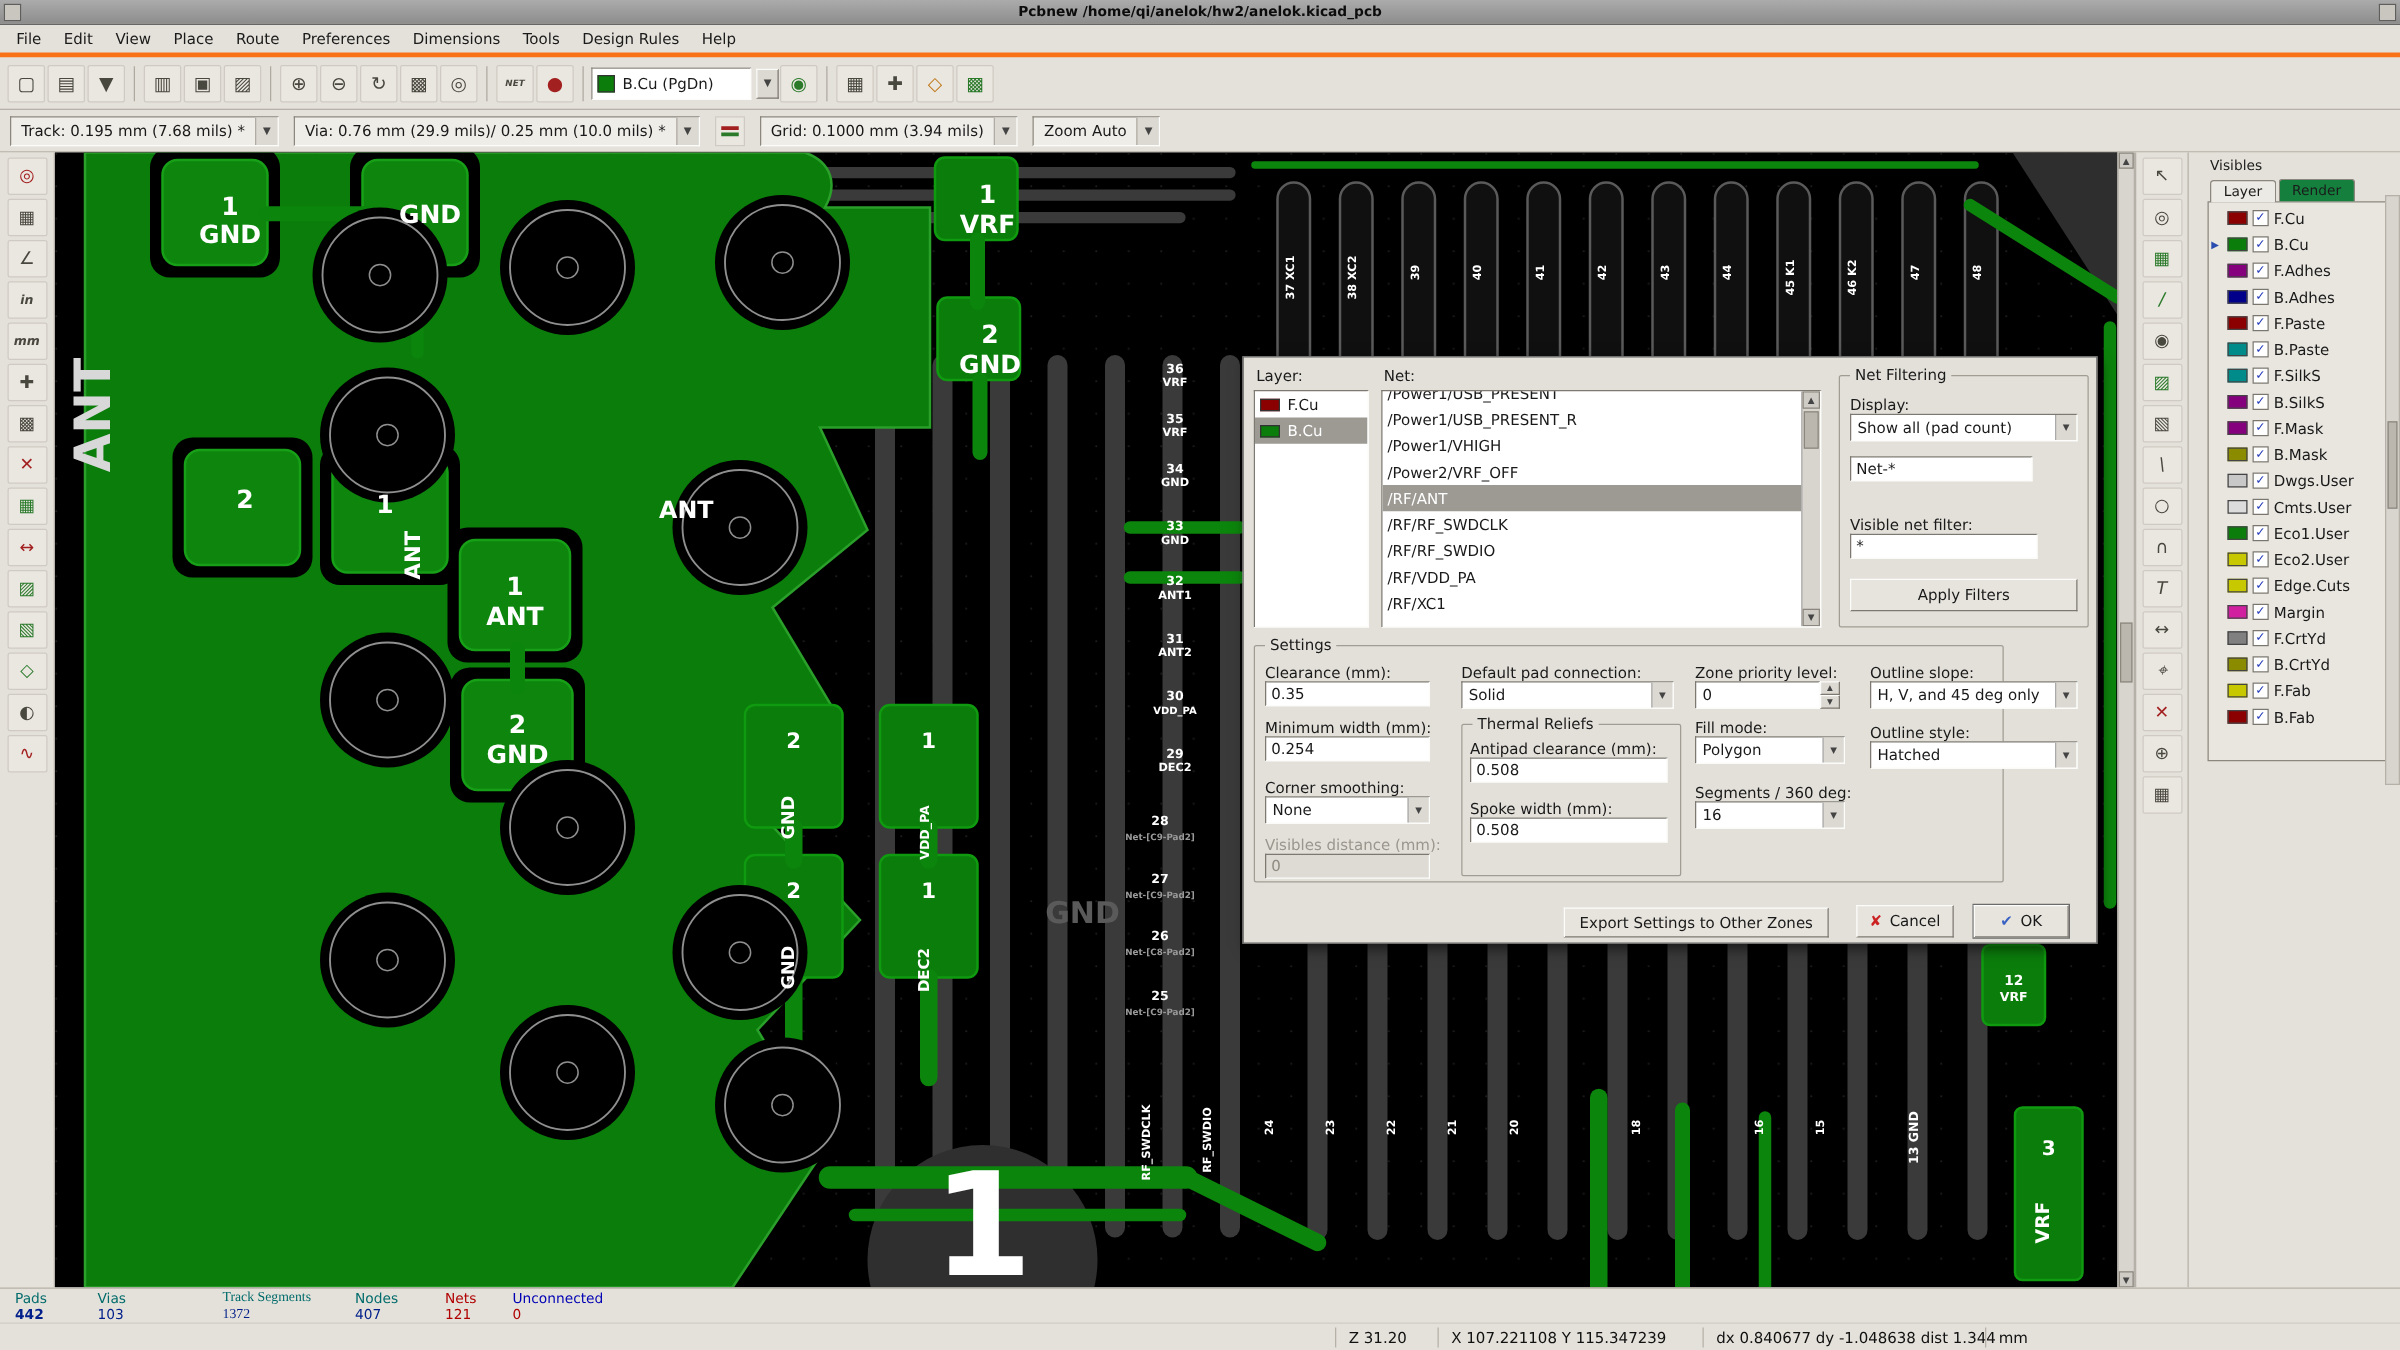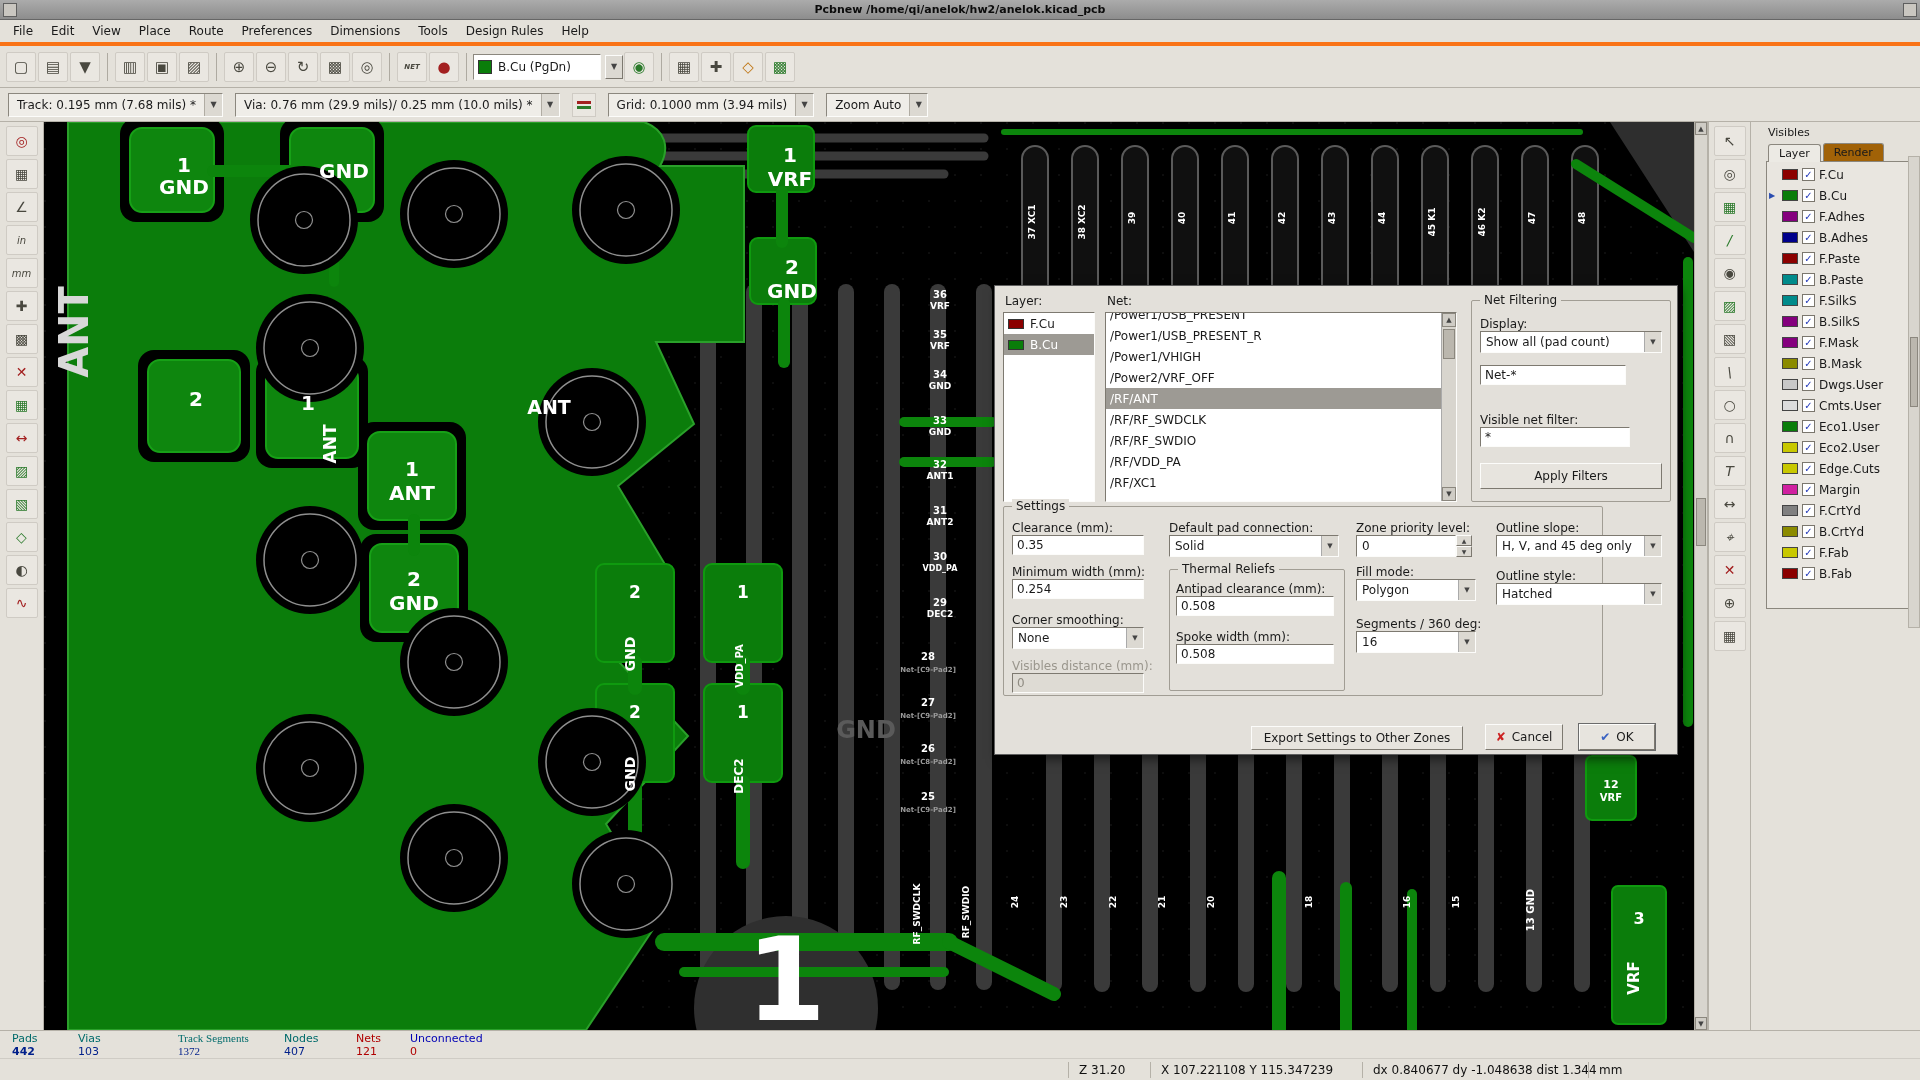--- a/index.html
+++ b/index.html
@@ -29,34 +29,34 @@
   .optionsbar{position:absolute;top:88px;left:0;right:0;height:34px;background:#e4e1da;border-bottom:1px solid #b5b1a8;display:flex;align-items:center;gap:12px;padding:0 8px}
   .ocombo{height:24px;border:1px solid;border-color:#8b877e #fcfcfa #fcfcfa #8b877e;background:#efede8;display:flex;align-items:center;padding-left:8px;font-size:12px}
   .ocombo .arr{width:18px;height:22px;margin-left:8px;background:#dcd9d2;border-left:1px solid #b0aca3;display:flex;align-items:center;justify-content:center;font-size:8px;color:#444}
   .opt-icon{width:24px;height:24px;border:1px solid #cfcbc4;background:#eae7e1;display:flex;flex-direction:column;align-items:center;justify-content:center;gap:2px}
   .opt-icon .bar{width:14px;height:3px;display:block}
   .opt-icon .bar.r{background:#a32020}.opt-icon .bar.g{background:#2a7a2a}
 
   
   .left-toolbar{position:absolute;left:0;top:122px;width:44px;height:908px;background:#e4e1da;border-right:1px solid #b5b1a8;display:flex;flex-direction:column;align-items:center;padding-top:4px;gap:3px}
   .sbtn{width:32px;height:30px;border:1px solid #cfcbc4;border-radius:2px;background:#eae7e1;display:flex;align-items:center;justify-content:center;font-size:14px;color:#49483f}
-  .sbtn .txt{font-size:10px;font-weight:normal}
+  .sbtn .txt{font-size:10px;font-weight:bold}
   .right-toolbar{position:absolute;left:1708px;top:122px;width:42px;height:908px;background:#e4e1da;border-left:1px solid #b5b1a8;display:flex;flex-direction:column;align-items:center;padding-top:4px;gap:3px}
 
   
   .canvas{position:absolute;left:44px;top:122px;width:1650px;height:908px;background:#000;overflow:hidden}
   .canvas-scroll{position:absolute;left:1694px;top:122px;width:14px;height:908px;background:#d8d5ce;border-left:1px solid #b5b1a8;border-right:1px solid #b5b1a8}
   .canvas-scroll .thumb{position:absolute;left:1px;right:1px;top:376px;height:48px;background:#bbb7ae;border:1px solid #8b877e}
   .vscroll-arrow{position:absolute;left:0;width:12px;height:13px;background:#cfccc5;border:1px solid #8b877e;font-size:7px;display:flex;align-items:center;justify-content:center;color:#444}
 
   
   .visibles{position:absolute;left:1750px;top:122px;width:170px;height:908px;background:#e4e1da;border-left:1px solid #b5b1a8;padding:3px 3px 0 15px}
   .vis-title{font-size:11px;padding:1px 0 4px 2px}
   .vis-tabs{display:flex;margin-left:2px}
-  .vtab{padding:2px 10px;font-size:11px;border:1px solid #8b877e;border-bottom:none;background:#a16207;border-radius:3px 3px 0 0;margin-right:2px}
+  .vtab{padding:2px 10px;font-size:11px;border:1px solid #8b877e;border-bottom:none;background:#15803d;border-radius:3px 3px 0 0;margin-right:2px}
   .vtab.active{background:#eceae4;position:relative;top:1px}
   .vis-list{border:1px solid #8b877e;background:#e9e6e0;height:448px;overflow:hidden;padding-top:2px}
   .vrow{display:flex;align-items:center;height:21px;gap:4px;padding-left:2px}
   .vrow .cur-arrow{width:9px;font-size:8px;color:#2b4db0;visibility:hidden}
   .vrow.active .cur-arrow{visibility:visible}
   .vrow .lswatch{width:16px;height:11px;border:1px solid #444}
   .cb{width:13px;height:13px;background:#fff;border:1px solid #7a766d;font-size:10px;line-height:11px;text-align:center;color:#2238b8;font-weight:bold}
   .vrow .lname{font-size:12px}
   .panel-scroll{position:absolute;right:0;top:34px;width:12px;height:472px;background:#d8d5ce;border:1px solid #b5b1a8}
   .panel-scroll .thumb{position:absolute;left:1px;right:1px;top:180px;height:70px;background:#bbb7ae;border:1px solid #8b877e}
@@ -812,21 +812,21 @@
     </div>
     <span class="dlabel" style="left:8px;top:112px">Visible net filter:</span>
     <div class="dinput" style="left:8px;top:126px;width:150px">
       <span>*</span>
     </div>
     <div class="dbtn" style="left:8px;top:162px;width:182px">
       <span>Apply Filters</span>
     </div>
   </div>
 
-  <div class="group" style="left:8px;top:220px;width:600px;height:190px">
+  <div class="group" style="left:8px;top:230px;width:600px;height:190px">
     <span class="gtitle">Settings</span>
 
     <span class="dlabel" style="left:8px;top:14px">Clearance (mm):</span>
     <div class="dinput" style="left:8px;top:28px;width:132px">
         <span>0.35</span>
       </div>
     <span class="dlabel" style="left:8px;top:58px">Minimum width (mm):</span>
     <div class="dinput" style="left:8px;top:72px;width:132px">
         <span>0.254</span>
       </div>

